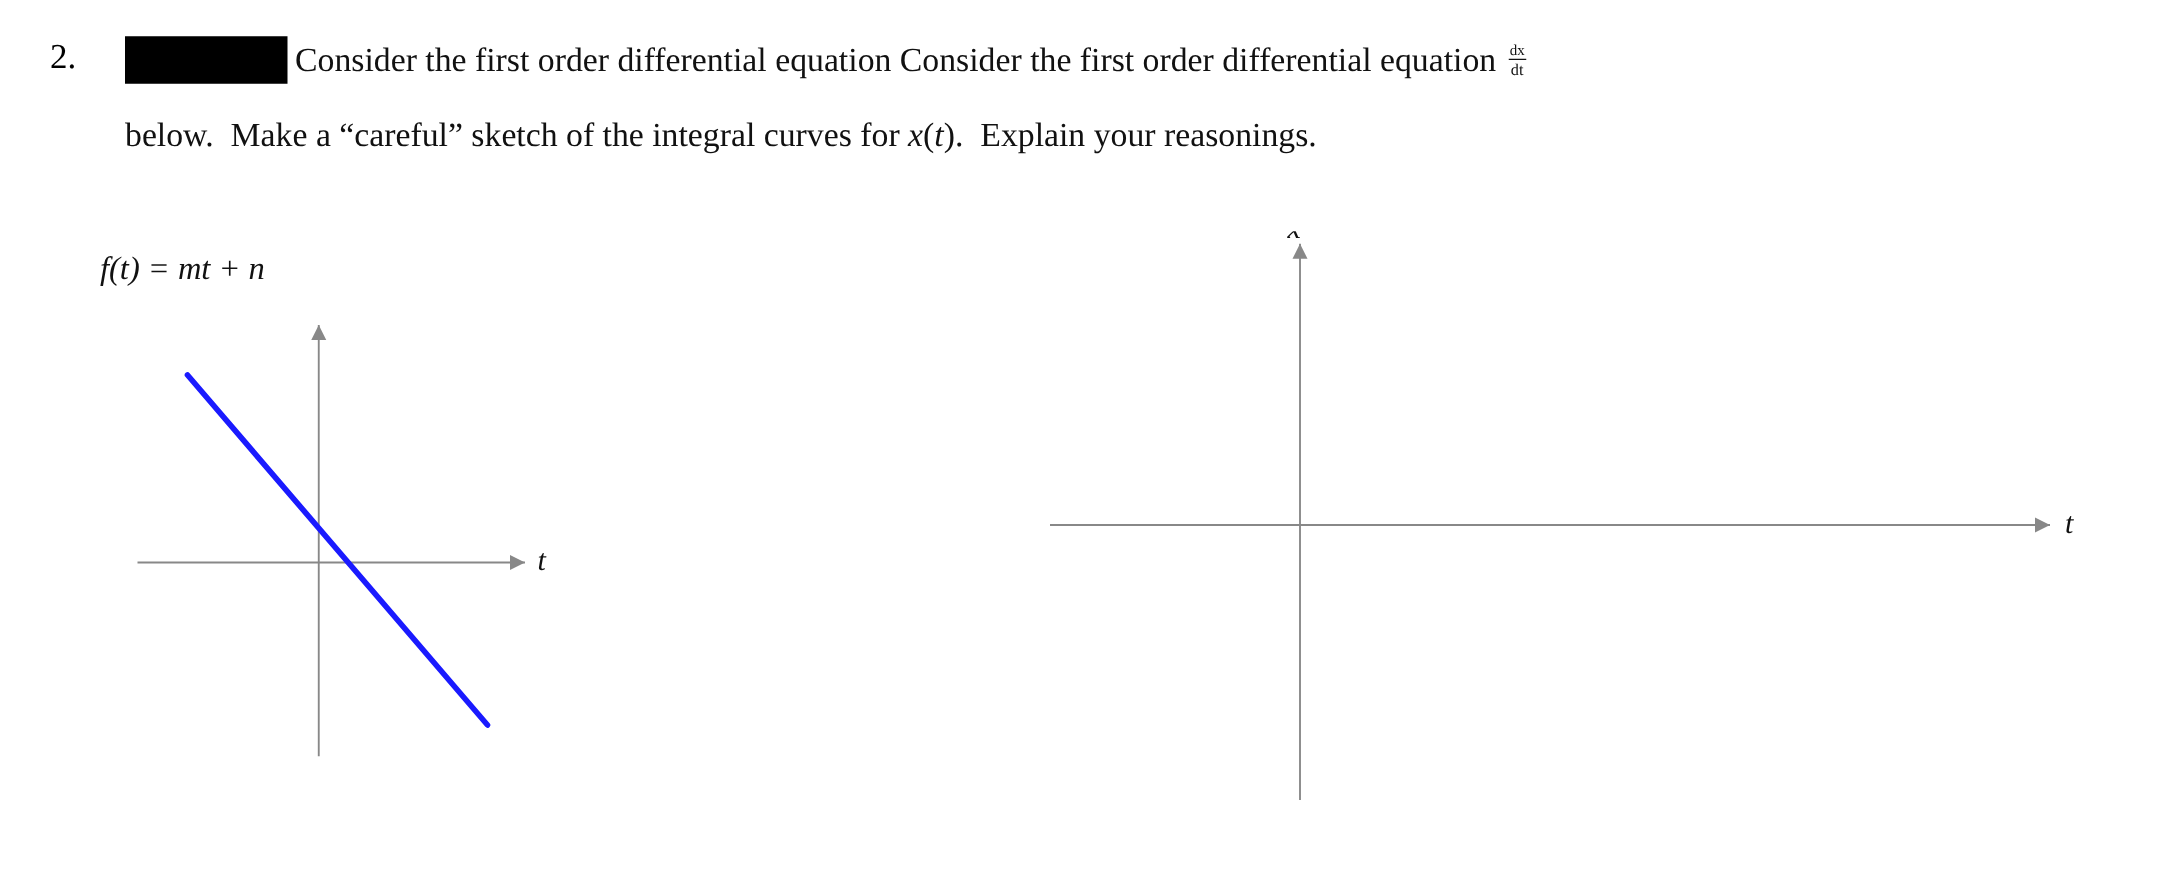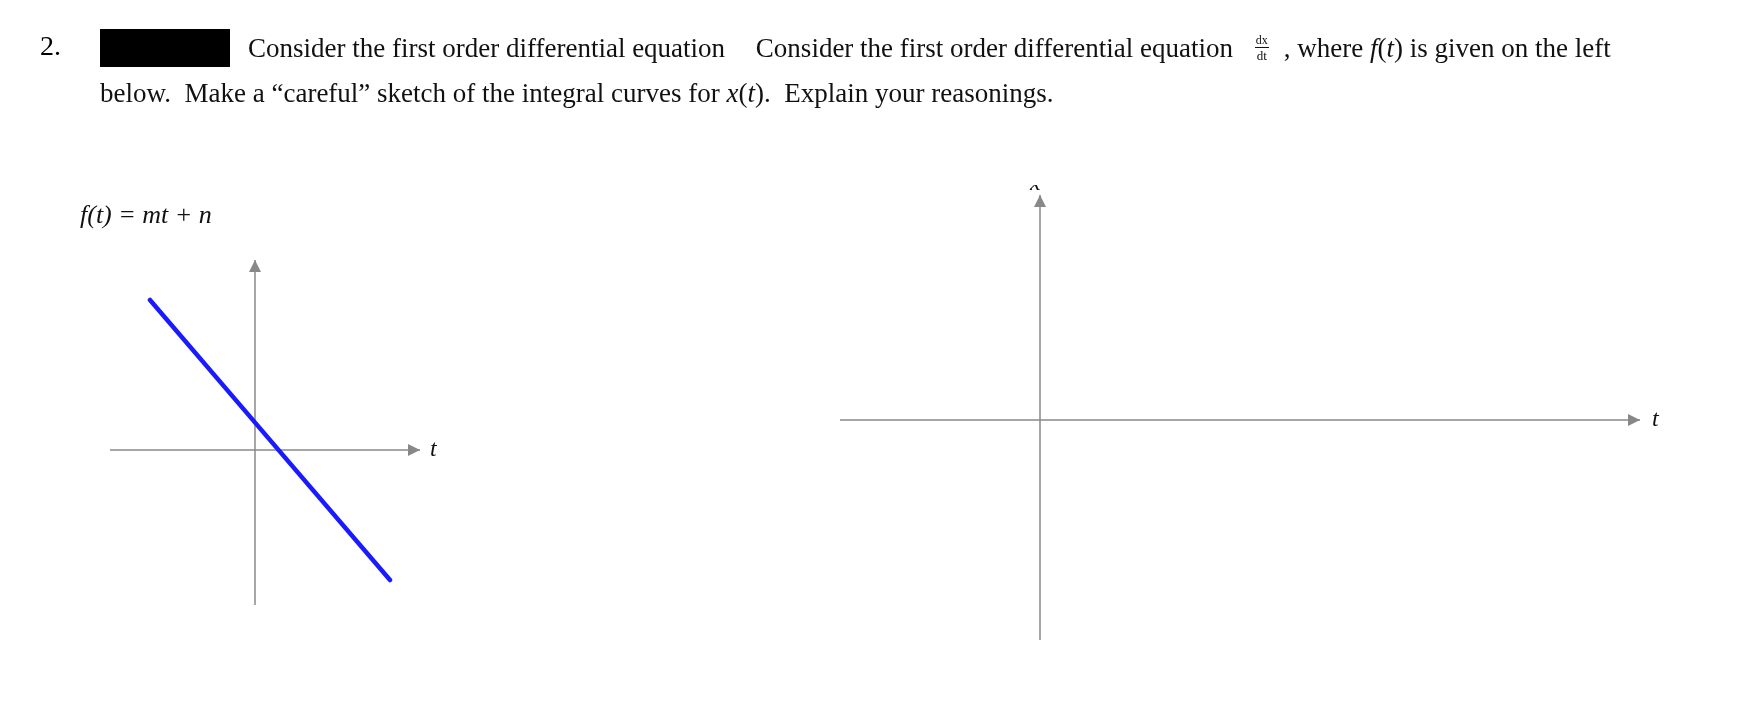--- a/index.html
+++ b/index.html
@@ -32,21 +32,21 @@
       top: 28px;
       width: 1580px;
       font-size: 27px;
       line-height: 1.5;
       color: #111111;
     }
     .problem-text-line1 {
       display: flex;
       align-items: center;
       flex-wrap: wrap;
-      gap: 12px;
+      gap: 0px;
     }
     .fraction {
       display: inline-flex;
       flex-direction: column;
       align-items: center;
       vertical-align: middle;
       margin: 0 3px;
       line-height: 1.1;
     }
     .fraction-num {
@@ -106,23 +106,22 @@
 
 <div class="problem-text">
   <div class="problem-text-line1">
     <span class="redacted-box"></span>
     <span>Consider the first order differential equation</span>&nbsp;
     <span>Consider the first order differential equation&nbsp;</span>
     <span class="fraction">
       <span class="fraction-num">dx</span>
       <span class="fraction-den">dt</span>
     </span>
-    <span>,&nbsp;where&nbsp;<span class="math-inline">f</span>(<span class="math-inline">t</span>)&nbsp;is given on the left</span>
   </div>
-  <div style="margin-top:4px;">
+  <div style="margin-top:19px;">
     below.&nbsp; Make a “careful” sketch of the integral curves for&nbsp;<span class="math-inline">x</span>(<span class="math-inline">t</span>).&nbsp; Explain your reasonings.
   </div>
 </div>
 
 <div class="left-graph-container">
   <div class="formula-label">f(t) = mt + n</div>
   <svg class="left-graph-svg" width="380" height="370" viewBox="0 0 380 370">
 
     <line x1="30" y1="200" x2="340" y2="200" stroke="#888" stroke-width="1.5"></line>
 

